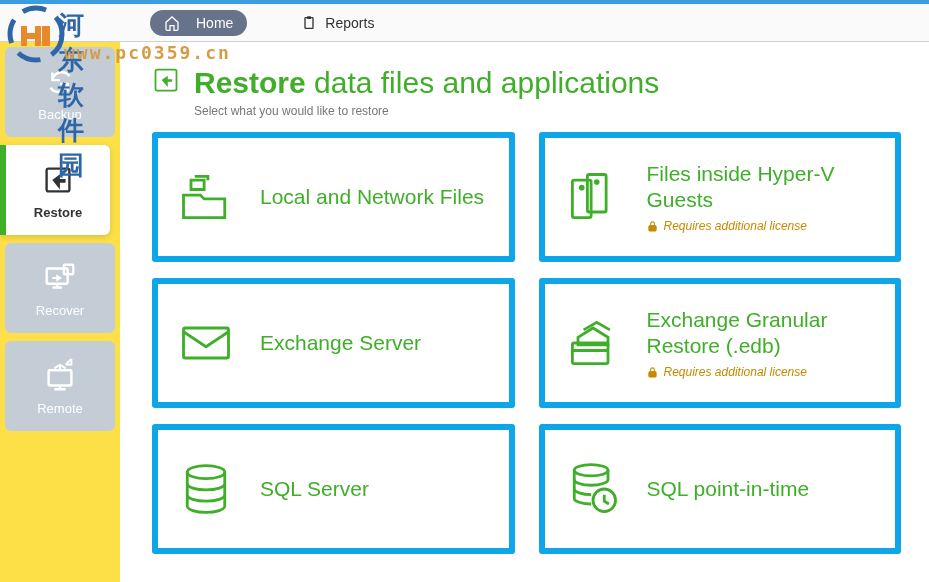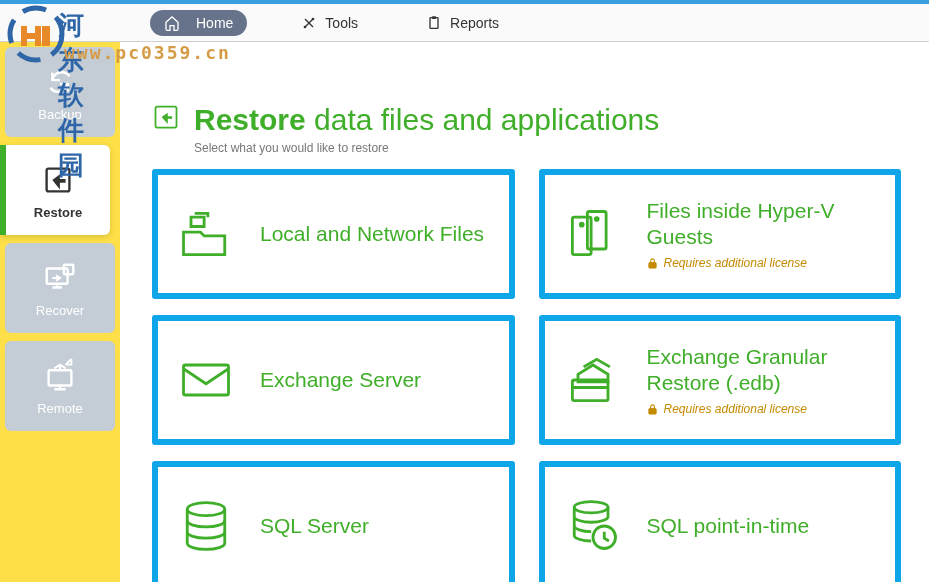--- a/index.html
+++ b/index.html
@@ -14,21 +14,21 @@
 .sidebar { position: absolute; left: 0; top: 42px; width: 120px; bottom: 0; background: #fde047; z-index: 2; }
 .side-item { width: 110px; height: 90px; margin: 5px 5px 8px 5px; background: #c4cdd6; border-radius: 6px; display: flex; flex-direction: column; align-items: center; justify-content: center; color: #fff; cursor: pointer; position: relative; }
 .side-item.active { background: #fff; color: #555; box-shadow: 0 2px 6px rgba(0,0,0,.15); border-left: 6px solid #3fae29; margin-left: 0; border-radius: 0 6px 6px 0; }
 .side-item .side-ic { width: 38px; height: 38px; display: flex; align-items: center; justify-content: center; }
 .side-item .side-label { font-size: 13px; margin-top: 6px; }
 .side-item.active .side-label { color: #333; font-weight: 600; }
 .side-item.active svg { stroke: #333; fill: none; }
 .side-item svg { stroke: #fff; fill: none; }
 
 .main { position: absolute; left: 120px; top: 42px; right: 0; bottom: 0; padding: 24px 28px 12px 32px; overflow: auto; }
-.heading { display: flex; align-items: flex-start; gap: 14px; margin-bottom: 14px; margin-top: 37px; }
+.heading { display: flex; align-items: flex-start; gap: 14px; margin-bottom: 14px; }
 .heading .h-icon svg { width: 28px; height: 28px; stroke: #3fae29; fill: none; }
 .heading h1 { font-size: 30px; font-weight: 400; color: #3fae29; }
 .heading h1 b { font-weight: 700; }
 .heading .subtitle { font-size: 12px; color: #777; margin-top: 4px; }
 
 .grid { display: grid; grid-template-columns: 1fr 1fr; gap: 16px 24px; }
 .card { border: 6px solid #0ea5e9; border-radius: 3px; padding: 16px 18px; display: flex; align-items: center; gap: 24px; min-height: 130px; cursor: pointer; background: #fff; }
 .card-icon { width: 60px; height: 60px; display: flex; align-items: center; justify-content: center; flex-shrink: 0; }
 .card-icon svg { width: 60px; height: 60px; stroke: #3fae29; fill: none; stroke-width: 3; }
 .card-txt { display: flex; flex-direction: column; gap: 6px; }
@@ -48,28 +48,20 @@
 
 <div class="tabbar">
   <div class="tab active">
     <svg viewBox="0 0 24 24">
         <path d="M3 11l9-8 9 8v10a2 2 0 01-2 2h-4v-7h-6v7H5a2 2 0 01-2-2z" fill="none" stroke="#fff" stroke-width="2"></path>
       </svg>
     <span>Home</span>
   </div>
   <div class="tab">
     <svg viewBox="0 0 24 24">
-        <path d="M6 6l12 12M18 6L6 18" stroke="#333" stroke-width="2"></path>
-        <circle cx="18" cy="6" r="2" fill="#333"></circle>
-        <circle cx="6" cy="18" r="2" fill="#333"></circle>
-      </svg>
-    <span>Tools</span>
-  </div>
-  <div class="tab">
-    <svg viewBox="0 0 24 24">
         <rect x="6" y="4" width="12" height="16" rx="1" fill="none" stroke="#333" stroke-width="2"></rect>
         <rect x="9" y="2" width="6" height="4" rx="1" fill="#333"></rect>
       </svg>
     <span>Reports</span>
   </div>
 </div>
 
 <div class="sidebar">
   <div class="side-item">
     <div class="side-ic">

